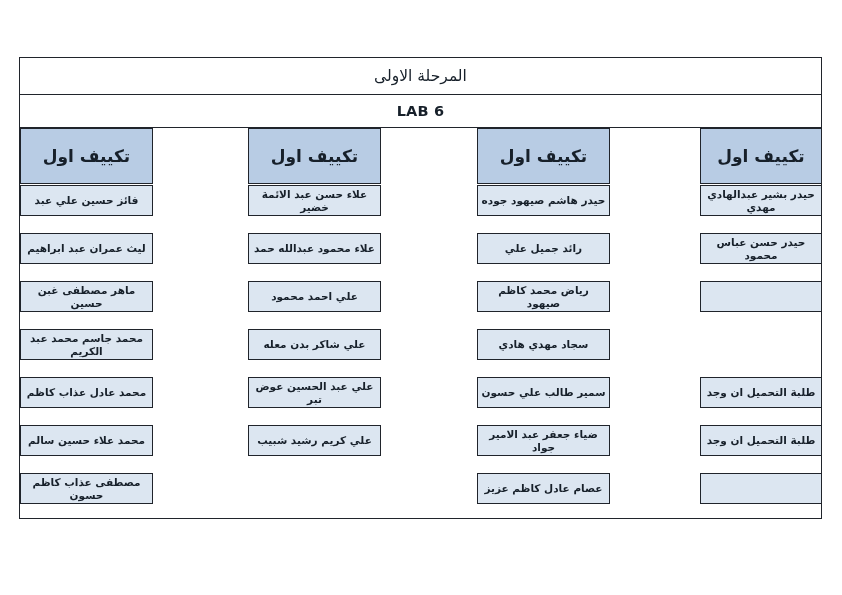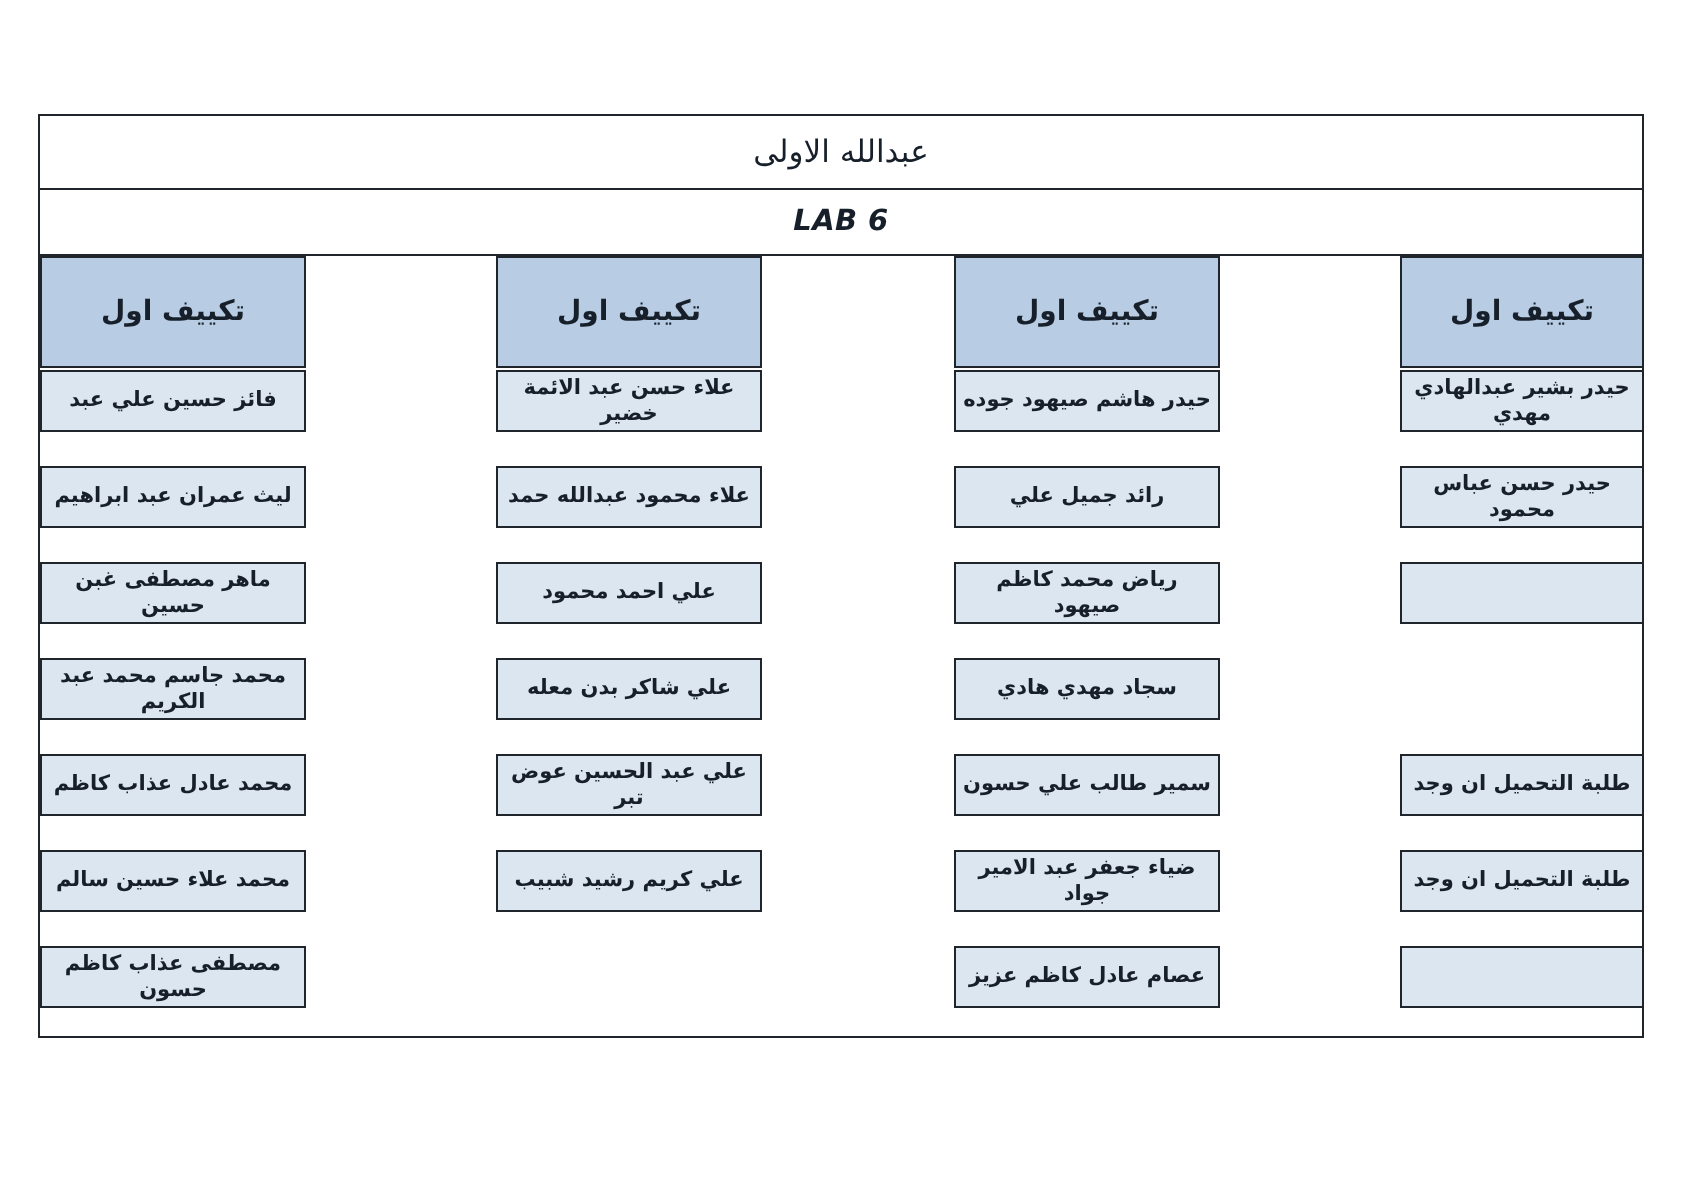--- a/index.html
+++ b/index.html
@@ -51,21 +51,20 @@
     height: 32px;
     border-bottom: 1.4px solid #20242b;
     display: flex;
     align-items: center;
     justify-content: center;
   }
   .lab-row .lab-text {
     font-size: 14.5px;
     font-weight: bold;
     letter-spacing: 0.2px;
-    font-style: italic;
   }
 
   
   .columns {
     position: relative;
     height: 390px;
     padding: 0;
   }
 
   .col {
@@ -88,21 +87,21 @@
     align-items: center;
     justify-content: center;
     direction: rtl;
     text-align: center;
   }
 
   .cell.head {
     height: 56px;
     top: 0px;
     background: #b8cce4;
-    font-size: 14px;
+    font-size: 17px;
     font-weight: bold;
   }
 
   .cell.data {
     height: 31px;
     background: #dce6f1;
     font-size: 10.5px;
     font-weight: bold;
     padding: 0 3px;
     line-height: 1.15;
@@ -122,21 +121,21 @@
   .col-inner { position: relative; height: 390px; }
 </style>
 </head>
 <body>
 
 <div class="page">
 
   <div class="doc-table">
 
     <div class="title-row">
-      <span class="title-text">عبدالله الاولى</span>
+      <span class="title-text">المرحلة الاولى</span>
     </div>
 
     <div class="lab-row">
       <span class="lab-text">LAB 6</span>
     </div>
 
     <div class="columns">
 
       <div class="col col-0">
         <div class="col-inner">

